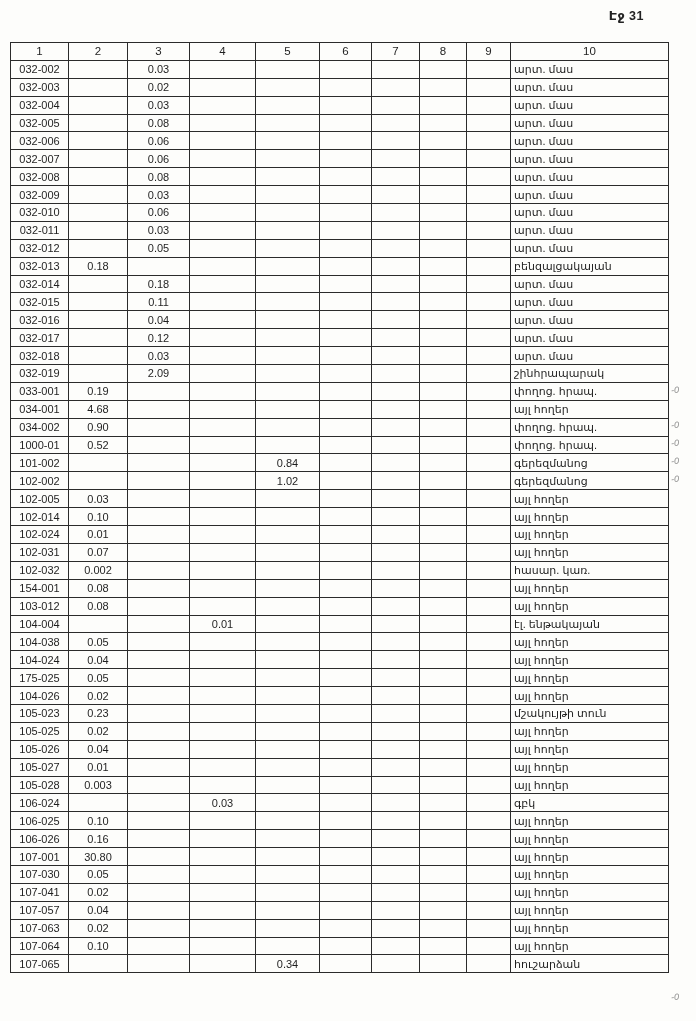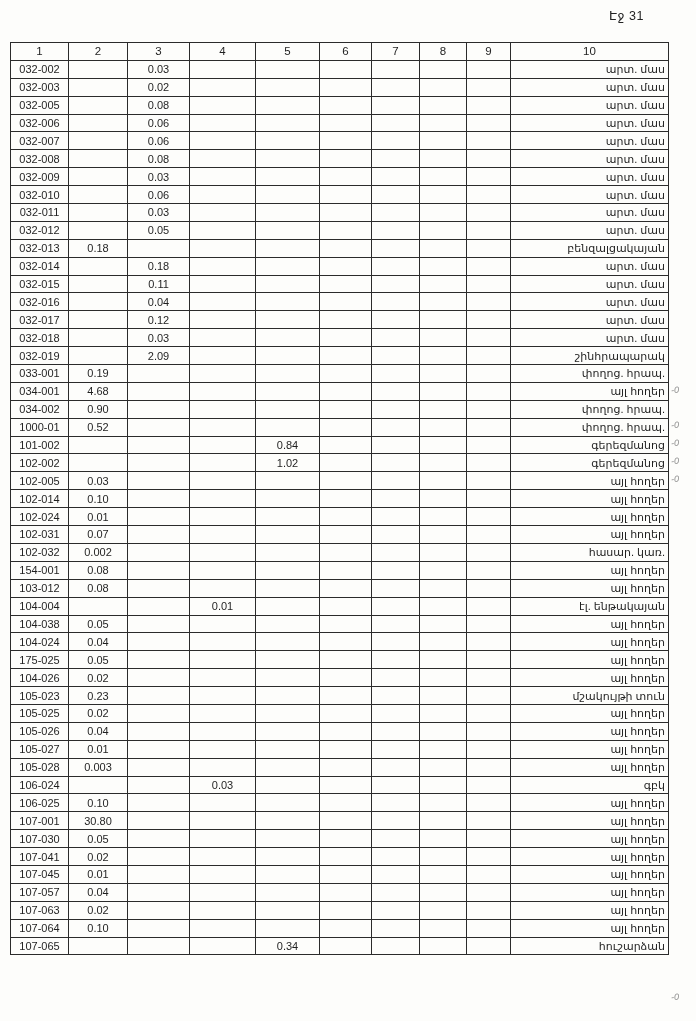--- a/index.html
+++ b/index.html
@@ -14,21 +14,21 @@
     background: #fdfdfb;
     font-family: "Liberation Sans", "DejaVu Sans", sans-serif;
     color: #1a1a1a;
     overflow: hidden;
   }
   .page-label {
     position: absolute;
     top: 8px;
     right: 52px;
     font-size: 12.5px;
-    font-weight: normal;
+    font-weight: bold;
     letter-spacing: 0.5px;
     color: #222;
   }
   table.doc-table {
     position: absolute;
     left: 10px;
     top: 42px;
     width: 659px;
     border-collapse: collapse;
     table-layout: fixed;
@@ -44,21 +44,21 @@
     white-space: nowrap;
     color: #1f1f1f;
   }
   table.doc-table th {
     font-weight: normal;
     text-align: center;
     font-size: 11.5px;
   }
   td.code { text-align: center; }
   td.num  { text-align: center; }
-  td.desc { text-align: right; }
+  td.desc { text-align: left; }
   .mark {
     position: absolute;
     left: 671px;
     font-size: 9px;
     font-style: italic;
     color: #8f8f8f;
     transform: rotate(-4deg);
     white-space: nowrap;
   }
 </style>
@@ -114,20 +114,32 @@
           <td class="num">0.02</td>
           <td class="num"></td>
           <td class="num"></td>
           <td class="num"></td>
           <td class="num"></td>
           <td class="num"></td>
           <td class="num"></td>
           <td class="desc">արտ. մաս</td>
         </tr>
         <tr>
+          <td class="code">032-004</td>
+          <td class="num"></td>
+          <td class="num">0.03</td>
+          <td class="num"></td>
+          <td class="num"></td>
+          <td class="num"></td>
+          <td class="num"></td>
+          <td class="num"></td>
+          <td class="num"></td>
+          <td class="desc">արտ. մաս</td>
+        </tr>
+        <tr>
           <td class="code">032-005</td>
           <td class="num"></td>
           <td class="num">0.08</td>
           <td class="num"></td>
           <td class="num"></td>
           <td class="num"></td>
           <td class="num"></td>
           <td class="num"></td>
           <td class="num"></td>
           <td class="desc">արտ. մաս</td>
@@ -594,20 +606,32 @@
           <td class="num"></td>
           <td class="num"></td>
           <td class="num"></td>
           <td class="num"></td>
           <td class="num"></td>
           <td class="num"></td>
           <td class="num"></td>
           <td class="desc">այլ հողեր</td>
         </tr>
         <tr>
+          <td class="code">106-026</td>
+          <td class="num">0.16</td>
+          <td class="num"></td>
+          <td class="num"></td>
+          <td class="num"></td>
+          <td class="num"></td>
+          <td class="num"></td>
+          <td class="num"></td>
+          <td class="num"></td>
+          <td class="desc">այլ հողեր</td>
+        </tr>
+        <tr>
           <td class="code">107-001</td>
           <td class="num">30.80</td>
           <td class="num"></td>
           <td class="num"></td>
           <td class="num"></td>
           <td class="num"></td>
           <td class="num"></td>
           <td class="num"></td>
           <td class="num"></td>
           <td class="desc">այլ հողեր</td>
@@ -620,32 +644,20 @@
           <td class="num"></td>
           <td class="num"></td>
           <td class="num"></td>
           <td class="num"></td>
           <td class="num"></td>
           <td class="desc">այլ հողեր</td>
         </tr>
         <tr>
           <td class="code">107-041</td>
           <td class="num">0.02</td>
-          <td class="num"></td>
-          <td class="num"></td>
-          <td class="num"></td>
-          <td class="num"></td>
-          <td class="num"></td>
-          <td class="num"></td>
-          <td class="num"></td>
-          <td class="desc">այլ հողեր</td>
-        </tr>
-        <tr>
-          <td class="code">107-045</td>
-          <td class="num">0.01</td>
           <td class="num"></td>
           <td class="num"></td>
           <td class="num"></td>
           <td class="num"></td>
           <td class="num"></td>
           <td class="num"></td>
           <td class="num"></td>
           <td class="desc">այլ հողեր</td>
         </tr>
         <tr>

